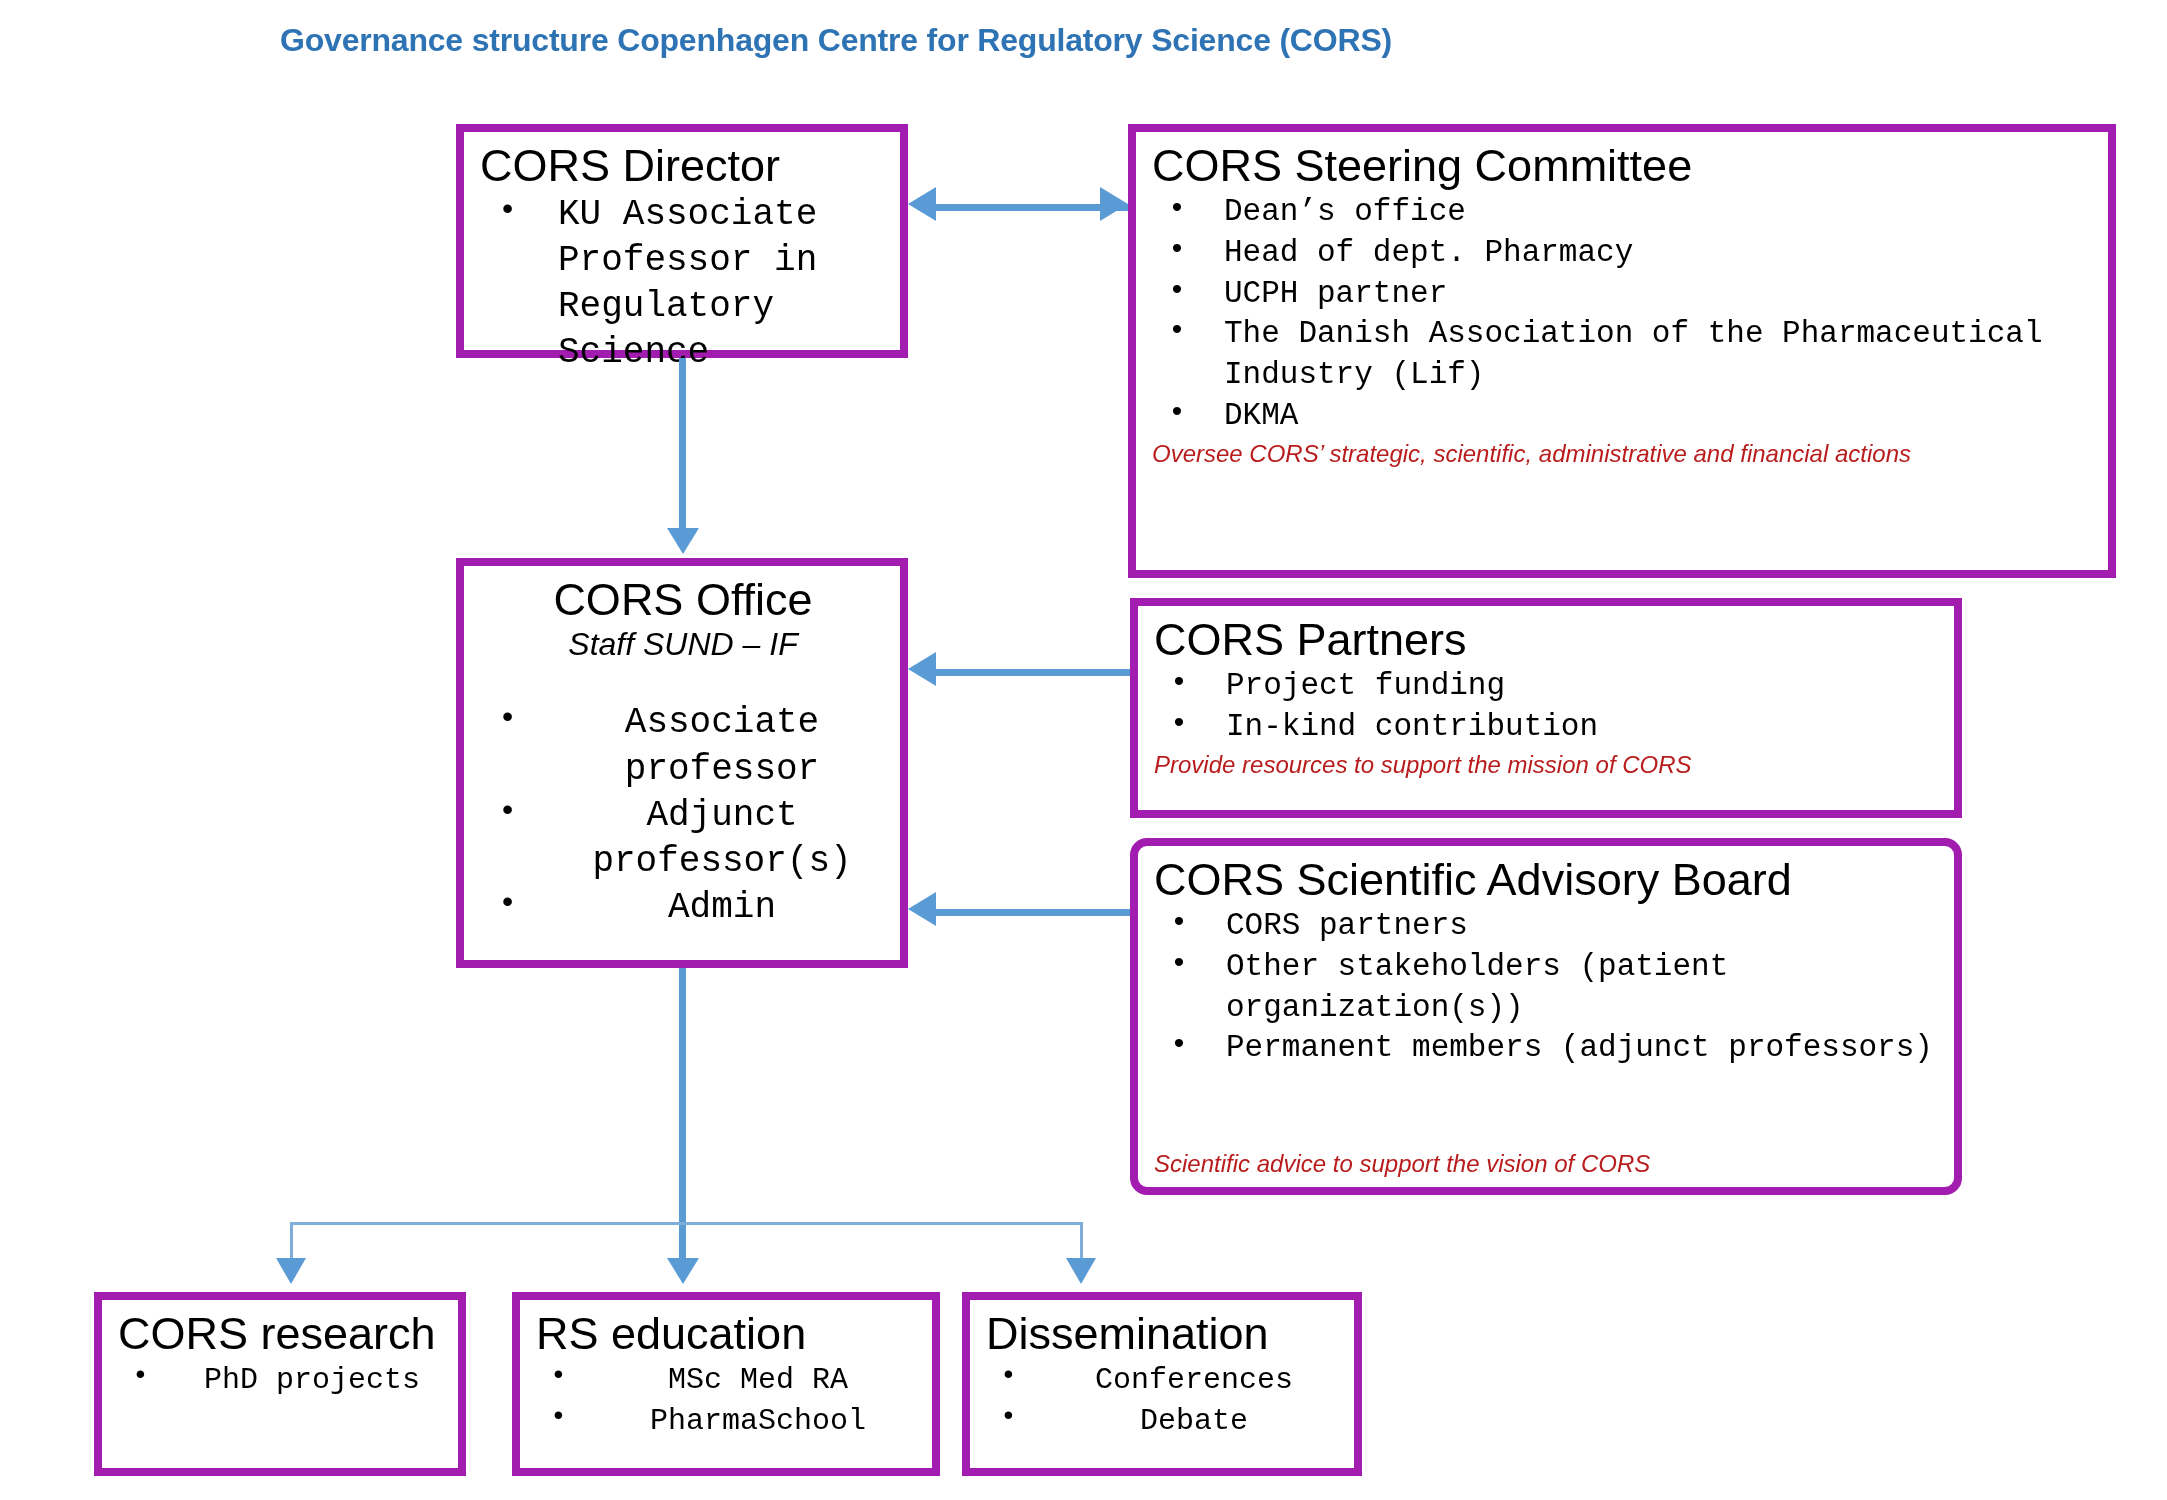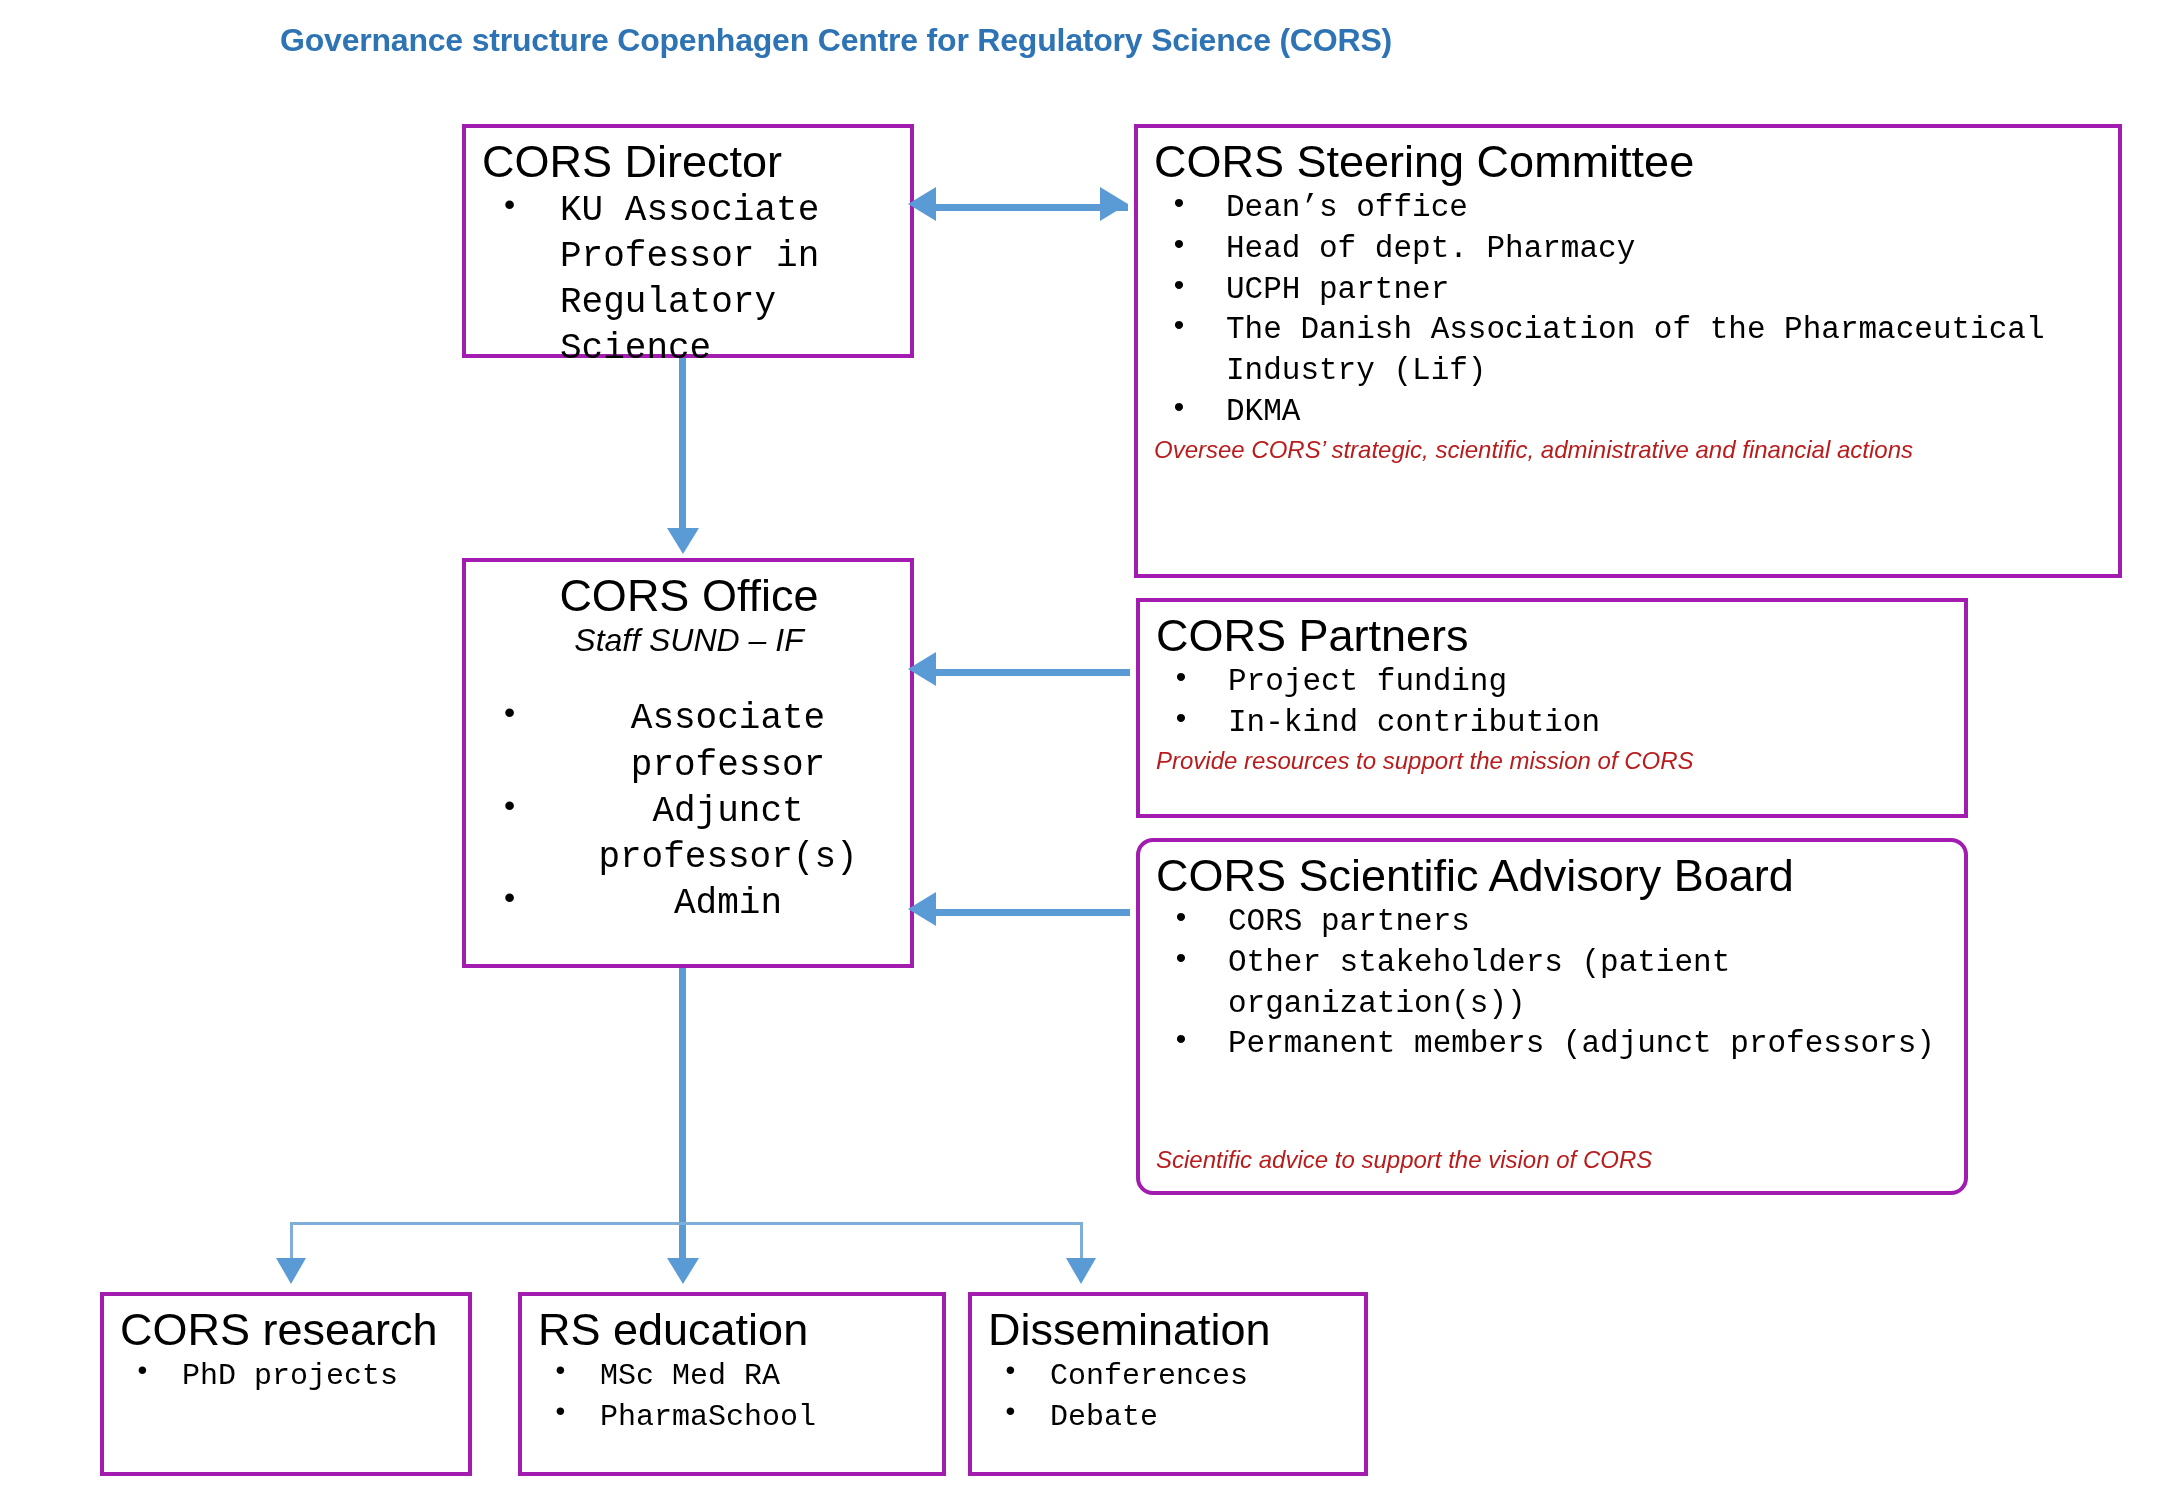--- a/index.html
+++ b/index.html
@@ -21,24 +21,23 @@
     top: 22px;
     width: 1700px;
     font-size: 32px;
     font-weight: bold;
     color: #2E74B5;
     letter-spacing: -0.2px;
     white-space: nowrap;
   }
   .box {
     position: absolute;
-    border: 4px solid #a21caf;
+    border: 8px solid #a21caf;
     background: #ffffff;
     box-sizing: border-box;
-    margin-left: 6px;
   }
   .box-inner {
     padding: 10px 14px 8px 16px;
   }
   .box-title {
     font-size: 45px;
     line-height: 1.06;
     color: #000000;
     margin-bottom: 2px;
     white-space: nowrap;
@@ -78,20 +77,21 @@
     padding-left: 78px;
   }
   ul.bullets.big li::before {
     font-size: 32px;
     left: 18px;
   }
   ul.bullets.small li {
     font-size: 30px;
     padding-left: 62px;
     line-height: 1.38;
+    text-align: center;
   }
   ul.bullets.small li::before { left: 14px; font-size: 28px; }
   .note {
     font-size: 24px;
     font-style: italic;
     line-height: 1.25;
     color: #b91c1c;
     margin-top: 2px;
   }
   .spacer-gap { height: 34px; }

